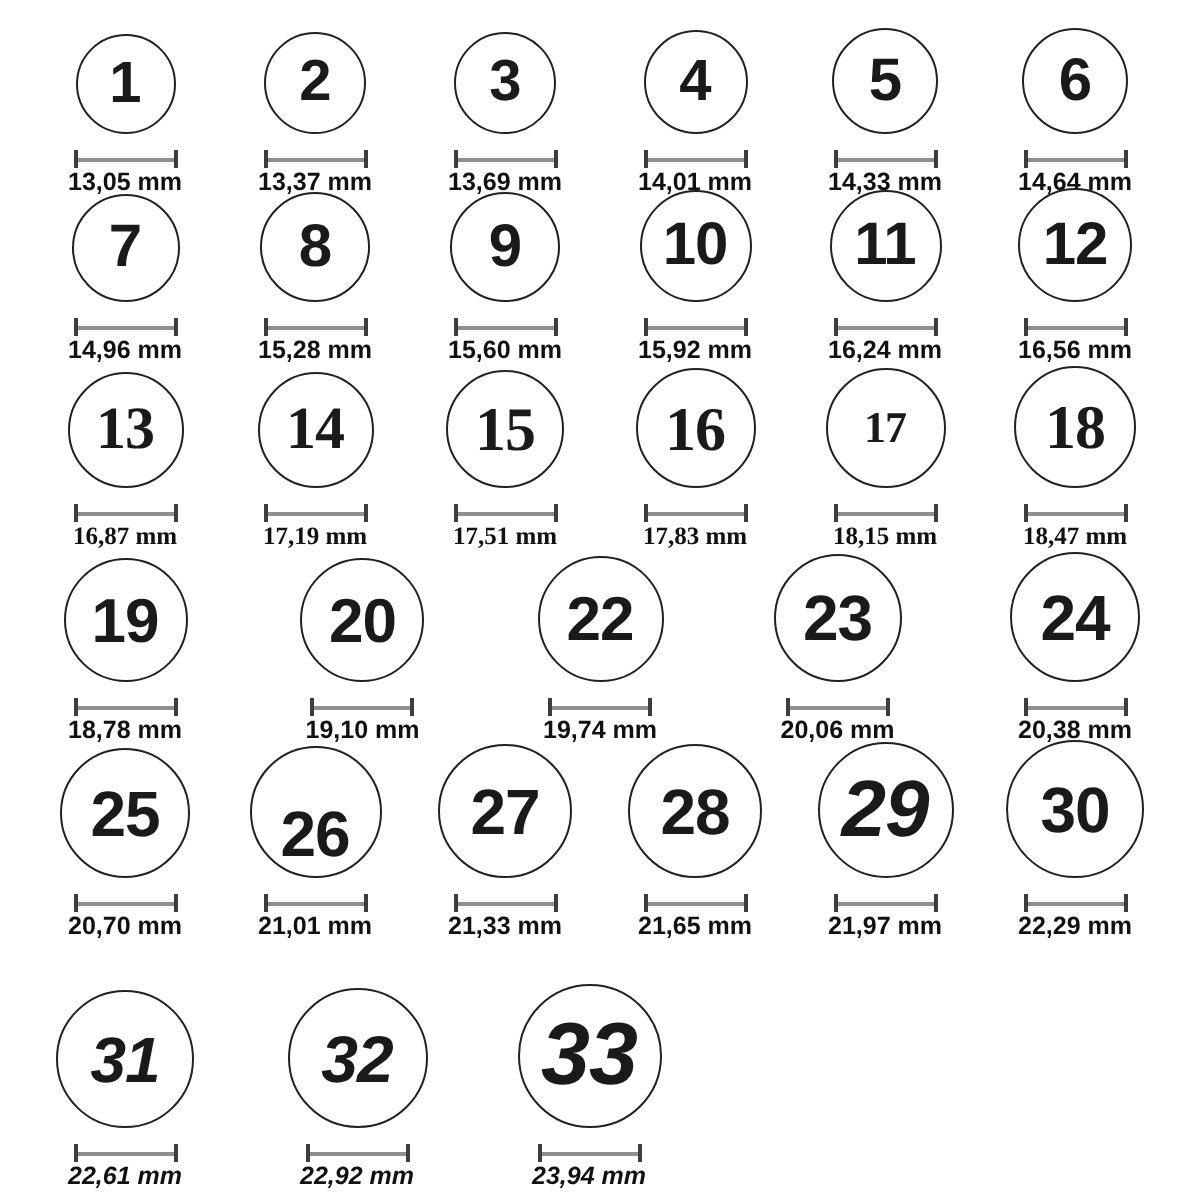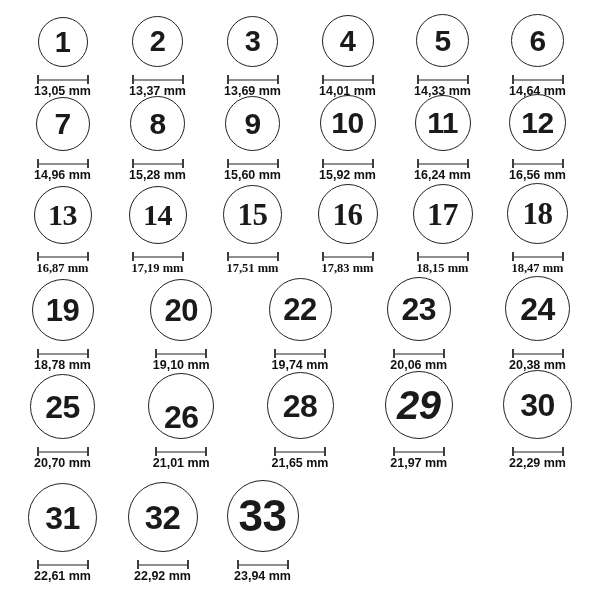--- a/index.html
+++ b/index.html
@@ -25,21 +25,21 @@
     align-items:flex-end;
     justify-content:space-between;
     padding-left:15px;padding-right:15px;
     box-sizing:border-box;
   }
   .row:nth-child(1){height:100px;padding-bottom:2px;}
   .row:nth-child(2){height:90px;padding-bottom:8px;}
   .row:nth-child(3){height:95px;padding-bottom:10px;font-family:Liberation Serif, serif;}
   .row:nth-child(4){height:100px;padding-bottom:13px;}
   .row:nth-child(5){height:93px;padding-bottom:8px;}
-  .row:nth-child(6){height:122px;padding-bottom:17px;justify-content:flex-start;column-gap:5px;}
+  .row:nth-child(6){height:122px;padding-bottom:5px;justify-content:flex-start;column-gap:21px;font-style:italic;}
   .cell{
     width:95px;flex:0 0 95px;
     display:flex;flex-direction:column;align-items:center;
   }
   .circle{
     border:1.5px solid var(--circle-border);
     border-radius:50%;
     box-sizing:border-box;
     display:flex;align-items:center;justify-content:center;
     background:var(--bg);
@@ -253,21 +253,21 @@
     </div>
     <div class="dim-line">
       <span class="tick"></span>
       <span class="mid-line"></span>
       <span class="tick"></span>
     </div>
     <div class="dim-label">17,83 mm</div>
   </div>
       <div class="cell">
     <div class="circle" style="width: 60px; height: 60px;">
-      <span class="size-num" style="font-size: 32px;">17</span>
+      <span class="size-num" style="font-size: 22px;">17</span>
     </div>
     <div class="dim-line">
       <span class="tick"></span>
       <span class="mid-line"></span>
       <span class="tick"></span>
     </div>
     <div class="dim-label">18,15 mm</div>
   </div>
       <div class="cell">
     <div class="circle" style="width: 61px; height: 61px;">
@@ -356,20 +356,31 @@
     </div>
     <div class="dim-line">
       <span class="tick"></span>
       <span class="mid-line"></span>
       <span class="tick"></span>
     </div>
     <div class="dim-label">21,01 mm</div>
   </div>
       <div class="cell">
     <div class="circle" style="width: 67px; height: 67px;">
+      <span class="size-num" style="font-size: 32px;">27</span>
+    </div>
+    <div class="dim-line">
+      <span class="tick"></span>
+      <span class="mid-line"></span>
+      <span class="tick"></span>
+    </div>
+    <div class="dim-label">21,33 mm</div>
+  </div>
+      <div class="cell">
+    <div class="circle" style="width: 67px; height: 67px;">
       <span class="size-num" style="font-size: 32px;">28</span>
     </div>
     <div class="dim-line">
       <span class="tick"></span>
       <span class="mid-line"></span>
       <span class="tick"></span>
     </div>
     <div class="dim-label">21,65 mm</div>
   </div>
       <div class="cell">

